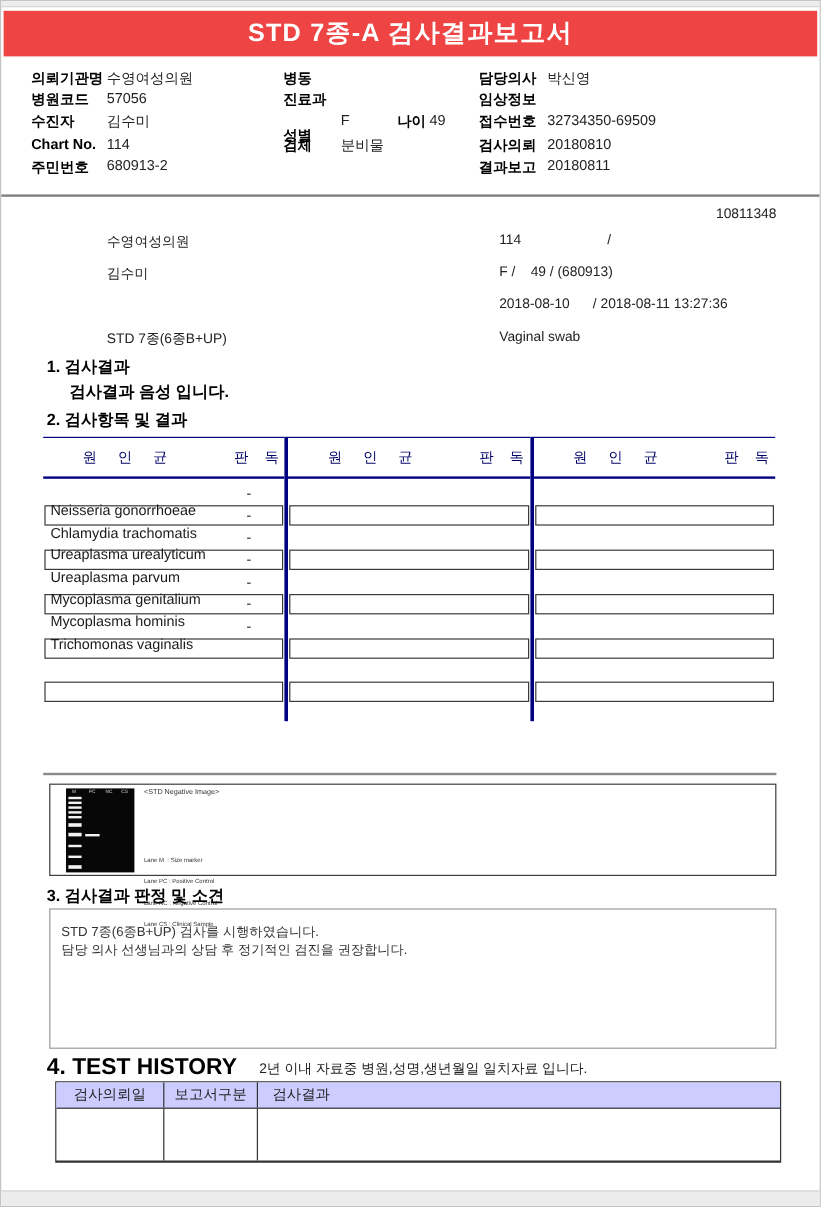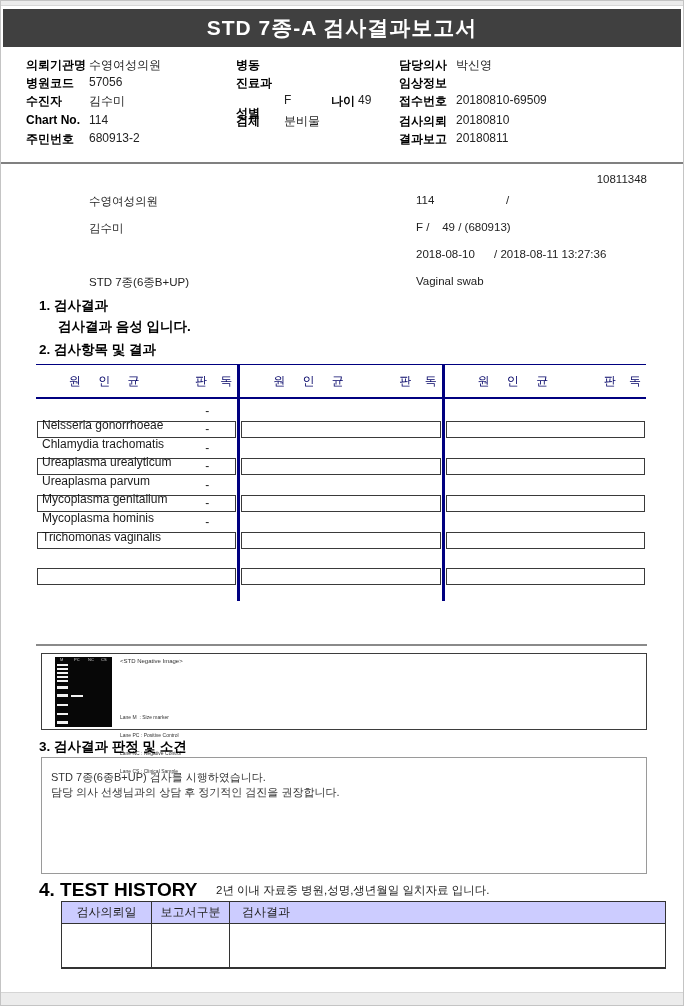--- a/index.html
+++ b/index.html
@@ -1,21 +1,21 @@
 <!DOCTYPE html>
 <html><head>
 <meta charset="utf-8">
 <style>
   * { margin:0; padding:0; box-sizing:border-box; }
   body { background:#fff; font-family:"Liberation Sans","DejaVu Sans",sans-serif; }
   .page { position:relative; width:684px; height:1006px; background:#fff;
           border:1px solid #c4c4c4; overflow:hidden; margin:0 auto;
           font-family:"Liberation Sans","DejaVu Sans",sans-serif; color:#111; }
   .topstrip { position:absolute; top:0; left:0; right:0; height:5px; background:#ececec; border-bottom:1px solid #d8d8d8; }
-  .banner { position:absolute; top:8px; left:2px; right:2px; height:38px; background:#404040;
+  .banner { position:absolute; top:8px; left:2px; right:2px; height:38px; background:#ef4444;
             color:#fff; font-size:21px; font-weight:bold; text-align:center; line-height:38px; letter-spacing:1px; }
 
   
   .hdr { position:absolute; top:52px; left:0; right:0; height:108px; font-size:12px; }
   .hdr .lab { position:absolute; font-weight:bold; color:#000; white-space:pre; }
   .hdr .val { position:absolute; color:#222; white-space:pre; }
 
   .rule1 { position:absolute; top:161px; left:0; right:0; height:2px; background:#808080; }
 
   .sum { position:absolute; font-size:11.5px; color:#222; white-space:pre; }
@@ -48,21 +48,21 @@
   .gel-title { position:absolute; left:78px; top:4px; font-size:6px; color:#333; white-space:pre; }
   .gel-lanes { position:absolute; left:78px; top:48px; font-size:5px; line-height:6px; color:#333; white-space:pre; }
 
   .sec3box { position:absolute; left:40px; top:756px; width:606px; height:117px; border:1px solid #9a9a9a; padding:12px 9px; }
   .sec3box .line { font-size:11px; line-height:15px; color:#333; white-space:pre-wrap; }
 
   .note4 { position:absolute; left:215px; top:882px; font-size:11.5px; color:#222; white-space:pre; }
 
   
   .htable { position:absolute; left:45px; top:900px; width:605px; height:68px;
-            border:1px solid #333; border-bottom-width:2px; display:flex; flex-direction:column;margin-left:15px; }
+            border:1px solid #333; border-bottom-width:2px; display:flex; flex-direction:column; }
   .ht-head { display:flex; height:22px; background:#ccccff; border-bottom:1px solid #333; font-size:12px; color:#222; }
   .ht-head .c1, .ht-body .c1 { width:90px; border-right:1px solid #333; display:flex; align-items:center; justify-content:center; }
   .ht-head .c2, .ht-body .c2 { width:78px; border-right:1px solid #333; display:flex; align-items:center; justify-content:center; }
   .ht-head .c3, .ht-body .c3 { flex:1; display:flex; align-items:center; padding-left:12px; }
   .ht-body { display:flex; flex:1; font-size:12px; }
 
   .footstrip { position:absolute; bottom:0; left:0; right:0; height:13px; background:#ececec; border-top:1px solid #d5d5d5; }
 </style>
 </head>
 <body>
@@ -96,21 +96,21 @@
     <span class="lab" style="left:330px; top:40px">나이</span>
     <span class="val" style="left:357px; top:40px">49</span>
     <span class="lab" style="left:235px; top:60px">검체</span>
     <span class="val" style="left:283px; top:60px">분비물</span>
 
     <span class="lab" style="left:398px; top:4px">담당의사</span>
     <span class="val" style="left:455px; top:4px">박신영</span>
     <span class="lab" style="left:398px; top:22px">임상정보</span>
     <span class="val" style="left:455px; top:22px"></span>
     <span class="lab" style="left:398px; top:40px">접수번호</span>
-    <span class="val" style="left:455px; top:40px">20180810-69509</span>
+    <span class="val" style="left:455px; top:40px">32734350-69509</span>
     <span class="lab" style="left:398px; top:60px">검사의뢰</span>
     <span class="val" style="left:455px; top:60px">20180810</span>
     <span class="lab" style="left:398px; top:78px">결과보고</span>
     <span class="val" style="left:455px; top:78px">20180811</span>
   </div>
 
   <div class="rule1"></div>
 
   <span class="sum" style="top:172px; right:36px">10811348</span>
   <span class="sum" style="left:88px;  top:193px">수영여성의원</span>

